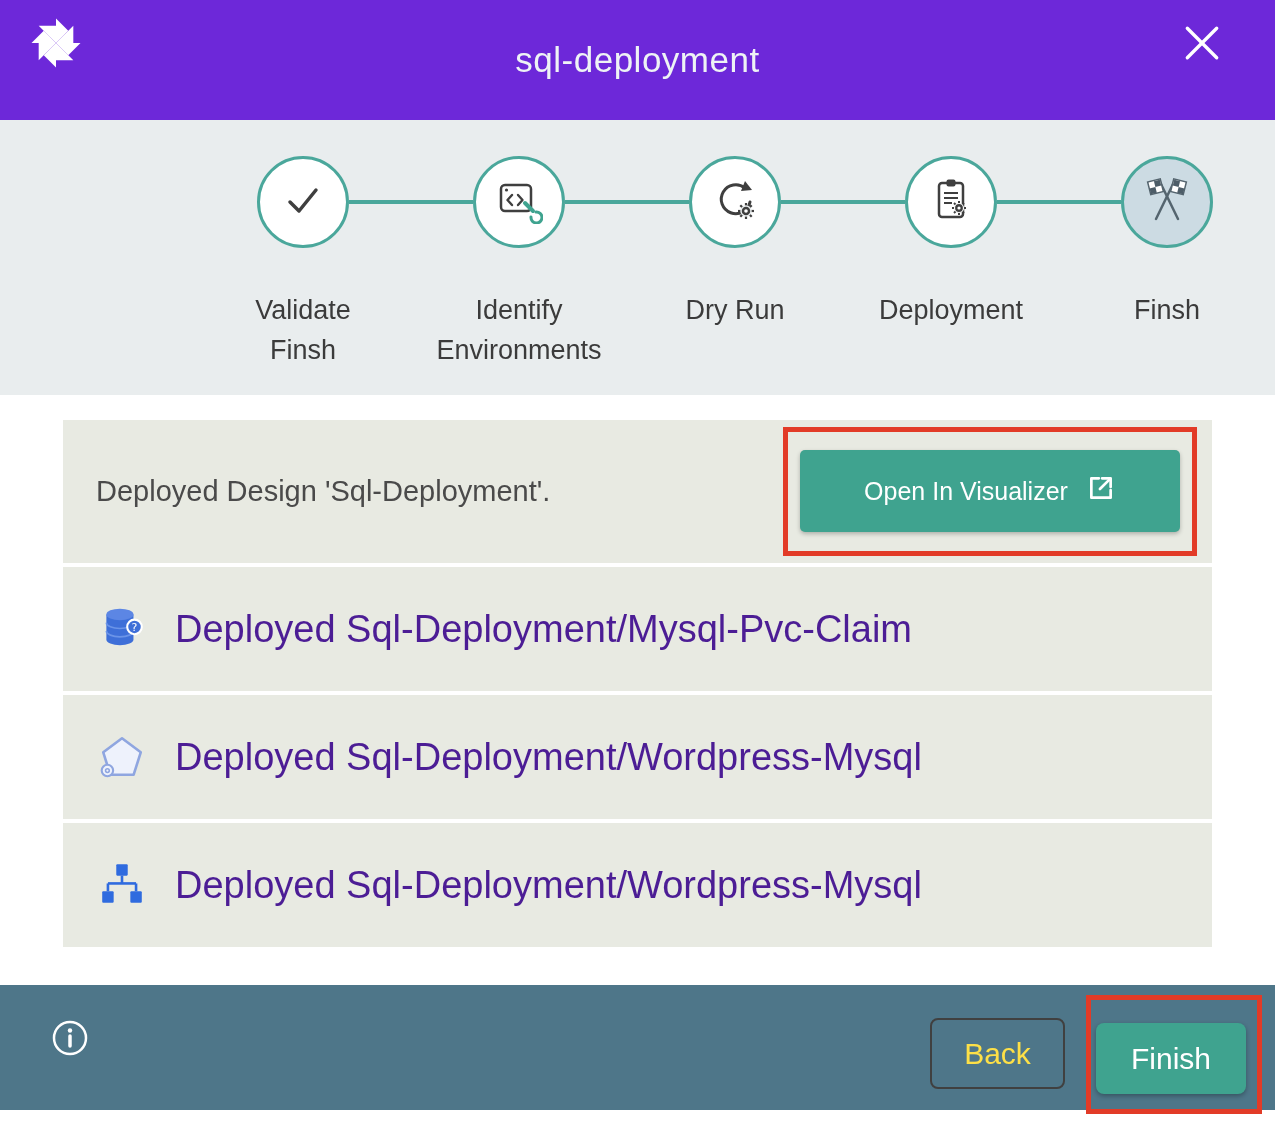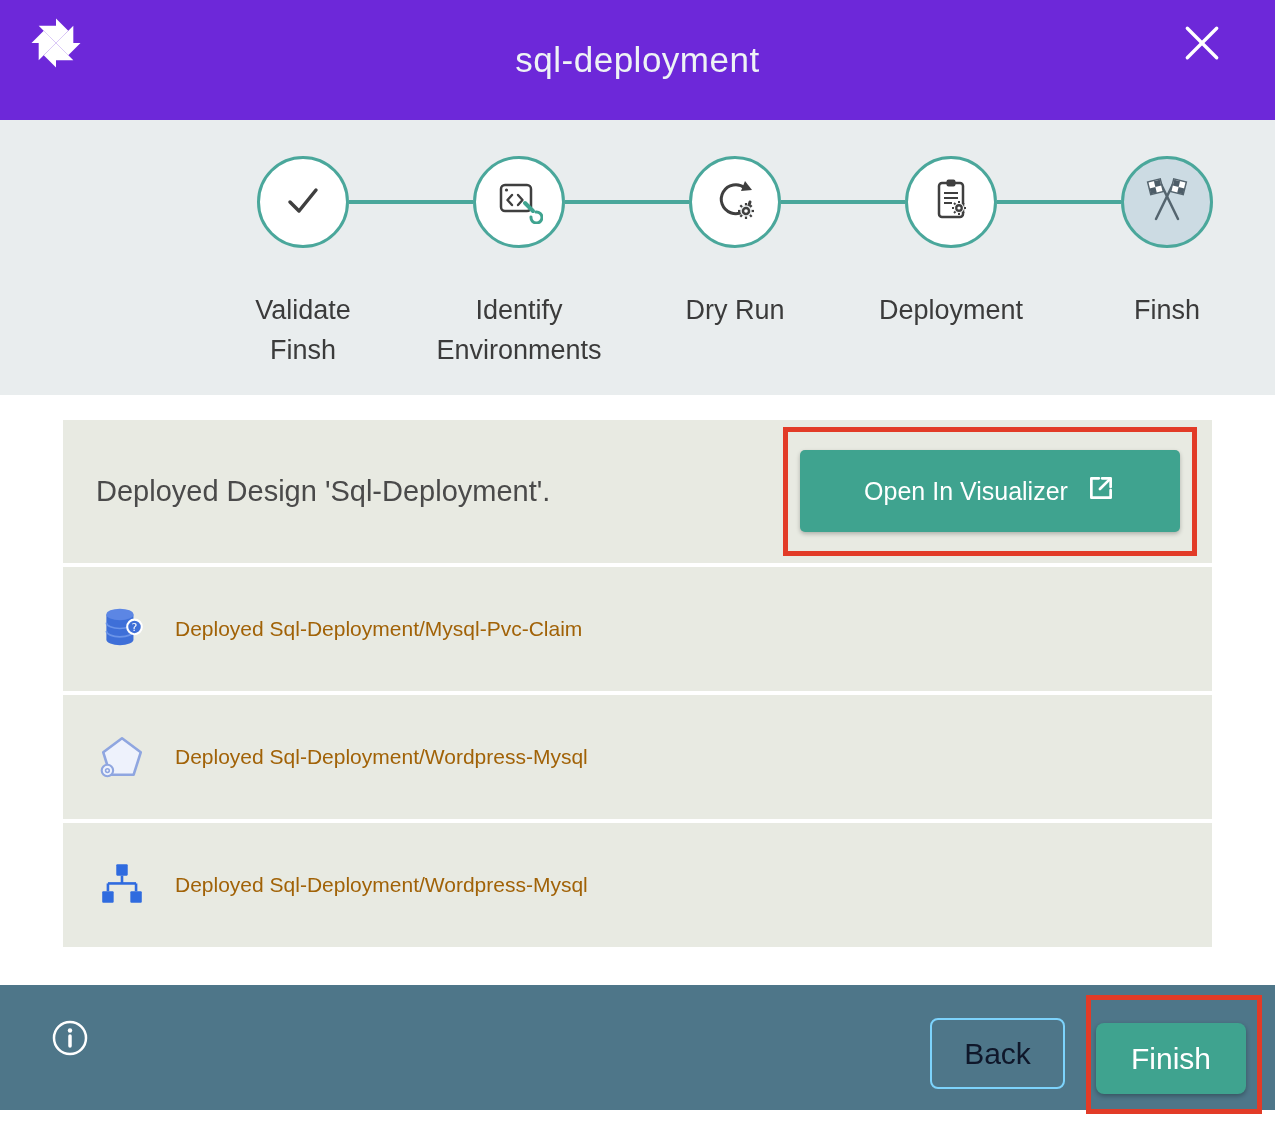--- a/index.html
+++ b/index.html
@@ -48,29 +48,29 @@
     border:none; border-radius:5px; cursor:pointer;
     display:flex; align-items:center; justify-content:center; gap:18px;
     box-shadow:0 2px 4px rgba(0,0,0,.25);
     font-family:inherit;
   }
   .result-row {
     background:#e8eae2; height:124px; margin-bottom:4px;
     display:flex; align-items:center; padding-left:34px;
   }
   .row-icon { width:50px; height:50px; margin-right:28px; flex:0 0 auto; }
-  .row-text { font-size:21px; color:#a16207; }
+  .row-text { font-size:38px; color:#4c1d95; }
 
   
   .footer { position:relative; height:125px; background:#4e7689; }
   .info-btn { position:absolute; left:50px; top:33px; width:40px; height:40px; background:none; border:none; cursor:pointer; }
   .back-btn {
     position:absolute; right:210px; top:33px; width:135px; height:71px;
-    background:transparent; border:2px solid #7dd3fc; border-radius:8px;
-    color:#0f172a; font-size:30px; cursor:pointer; font-family:inherit;
+    background:transparent; border:2px solid #404040; border-radius:8px;
+    color:#fde047; font-size:30px; cursor:pointer; font-family:inherit;
   }
   .finish-btn {
     position:absolute; right:29px; top:38px; width:150px; height:71px;
     background:#3fa38f; border:none; border-radius:8px;
     color:#fff; font-size:30px; cursor:pointer; font-family:inherit;
     box-shadow:0 2px 5px rgba(0,0,0,.3);
   }
   .bottom-strip { height:12px; background:#fff; }
 
   

